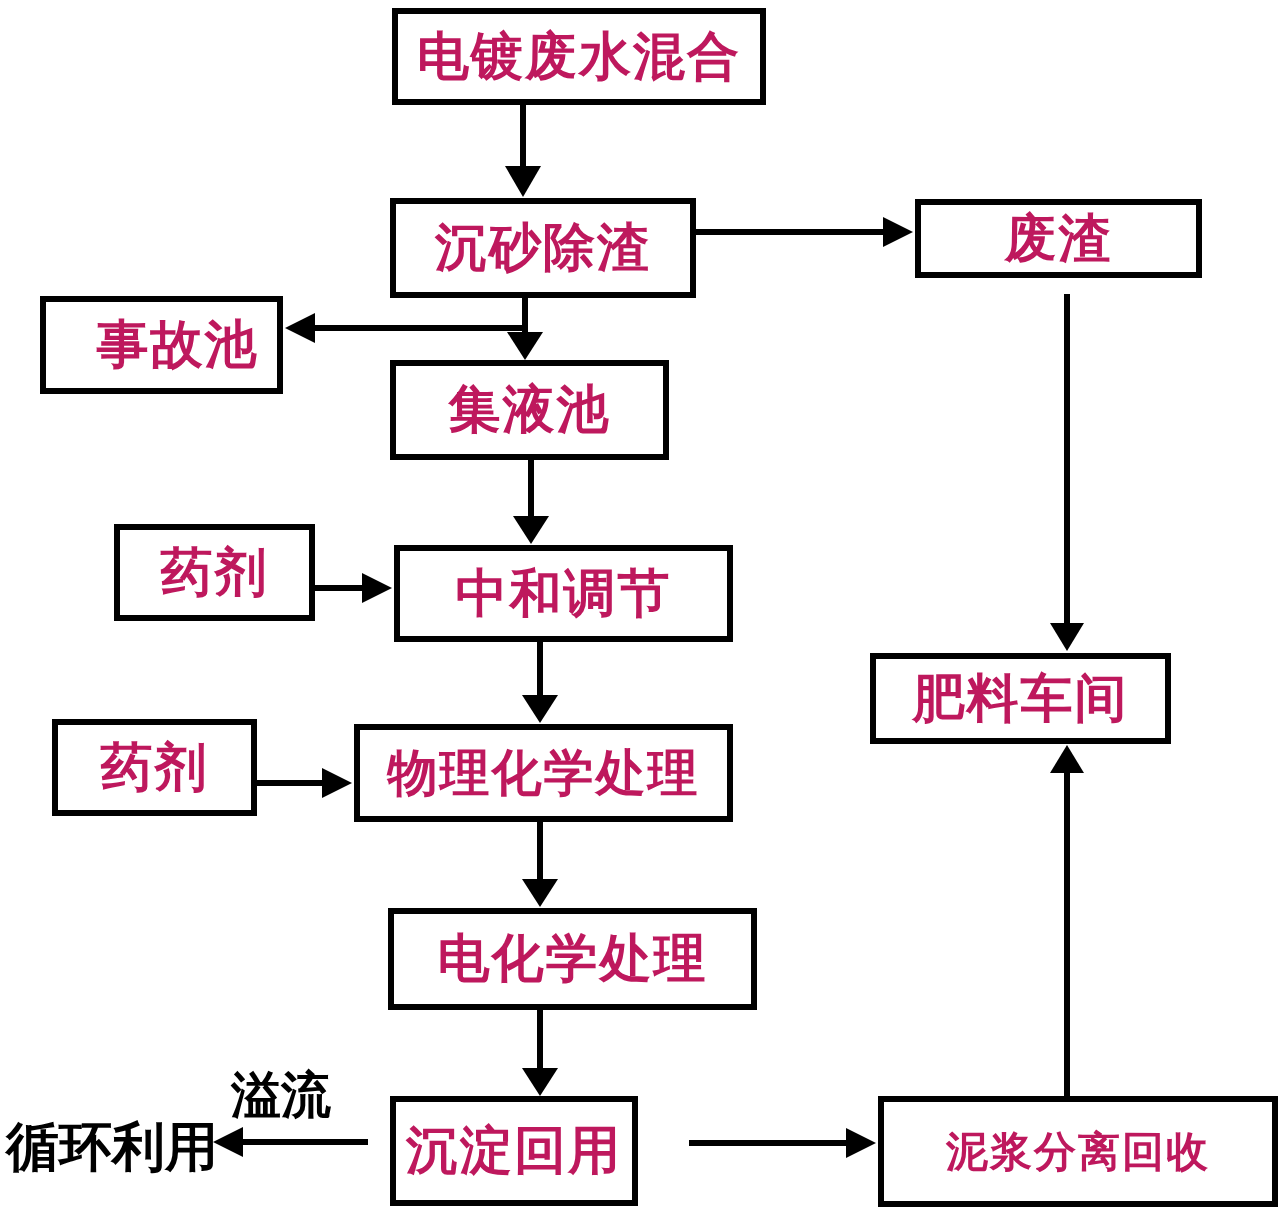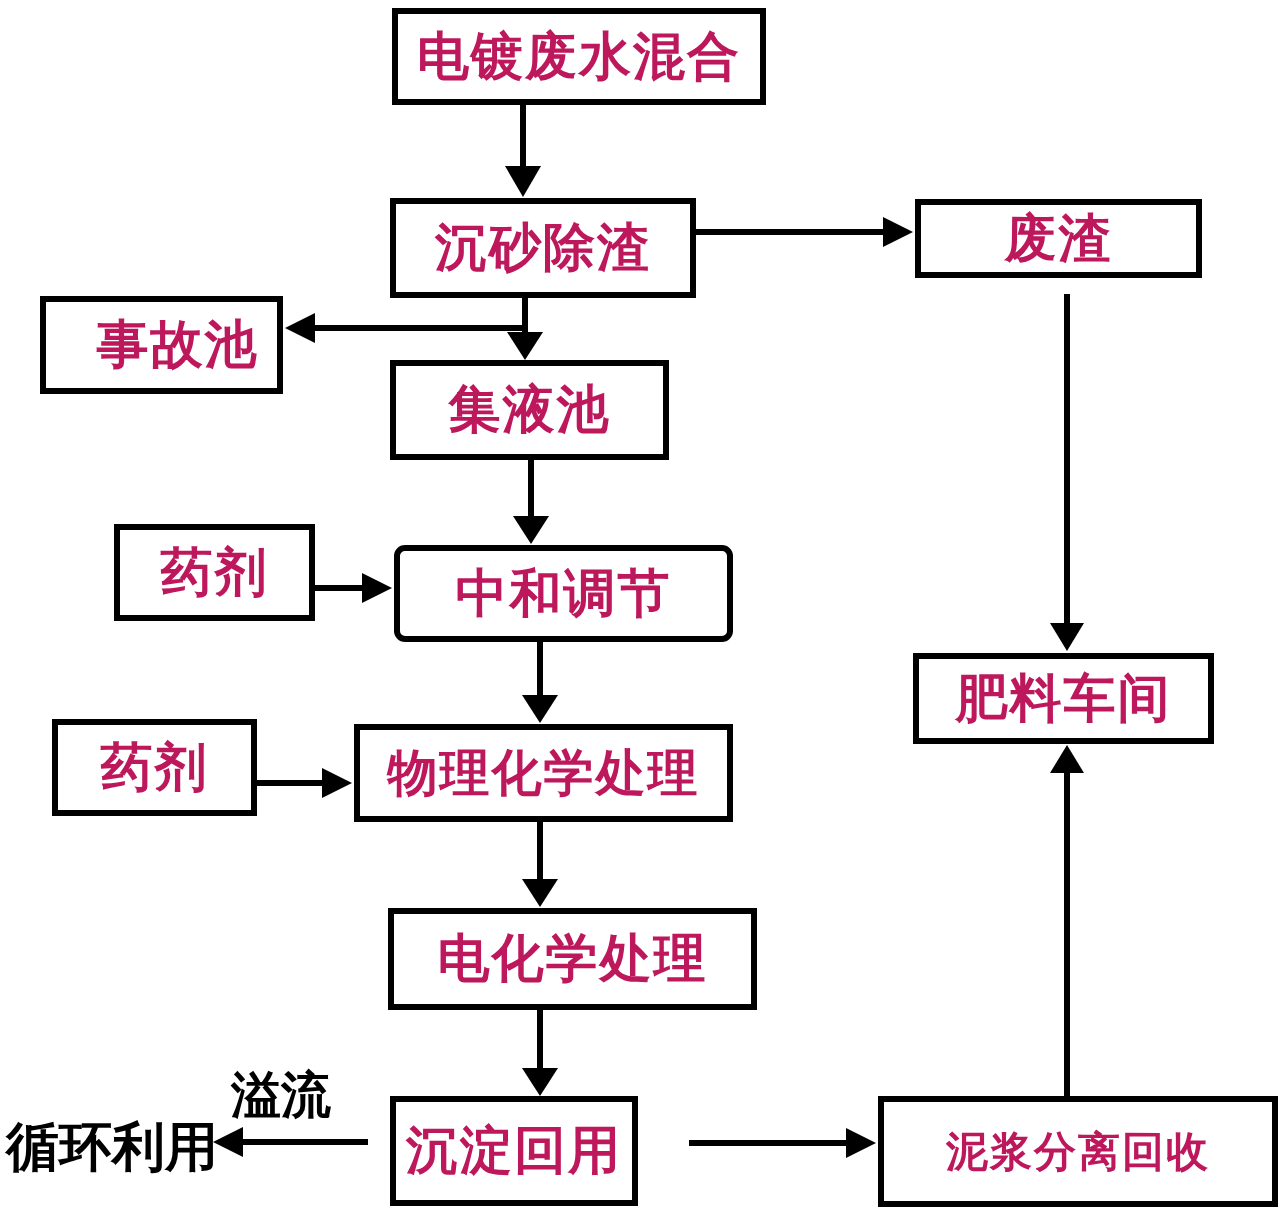--- a/index.html
+++ b/index.html
@@ -133,41 +133,41 @@
   </div>
 
   <div class="node" style="left:390px; top:360px; width:279px; height:100px;">
     <span>集液池</span>
   </div>
 
   <div class="node" style="left:114px; top:524px; width:201px; height:97px;">
     <span>药剂</span>
   </div>
 
-  <div class="node" style="left:394px; top:545px; width:339px; height:97px;border-radius:11px;">
+  <div class="node" style="left:394px; top:545px; width:339px; height:97px;">
     <span>中和调节</span>
   </div>
 
   <div class="node" style="left:52px; top:719px; width:205px; height:97px;">
     <span>药剂</span>
   </div>
 
   <div class="node" style="left:354px; top:724px; width:379px; height:98px; font-size:50px;">
     <span>物理化学处理</span>
   </div>
 
   <div class="node" style="left:388px; top:908px; width:369px; height:102px;">
     <span>电化学处理</span>
   </div>
 
   <div class="node" style="left:390px; top:1096px; width:248px; height:110px;">
     <span>沉淀回用</span>
   </div>
 
-  <div class="node" style="left:913px; top:653px; width:301px; height:91px;text-align:right;">
+  <div class="node" style="left:870px; top:653px; width:301px; height:91px;text-align:right;">
     <span>肥料车间</span>
   </div>
 
   <div class="node" style="left:878px; top:1096px; width:400px; height:111px; font-size:42px;">
     <span>泥浆分离回收</span>
   </div>
 
   <div class="free-label" style="left:6px; top:1112px; font-size:53px;">循环利用</div>
 
   <div class="free-label" style="left:231px; top:1062px; font-size:50px;">溢流</div>

